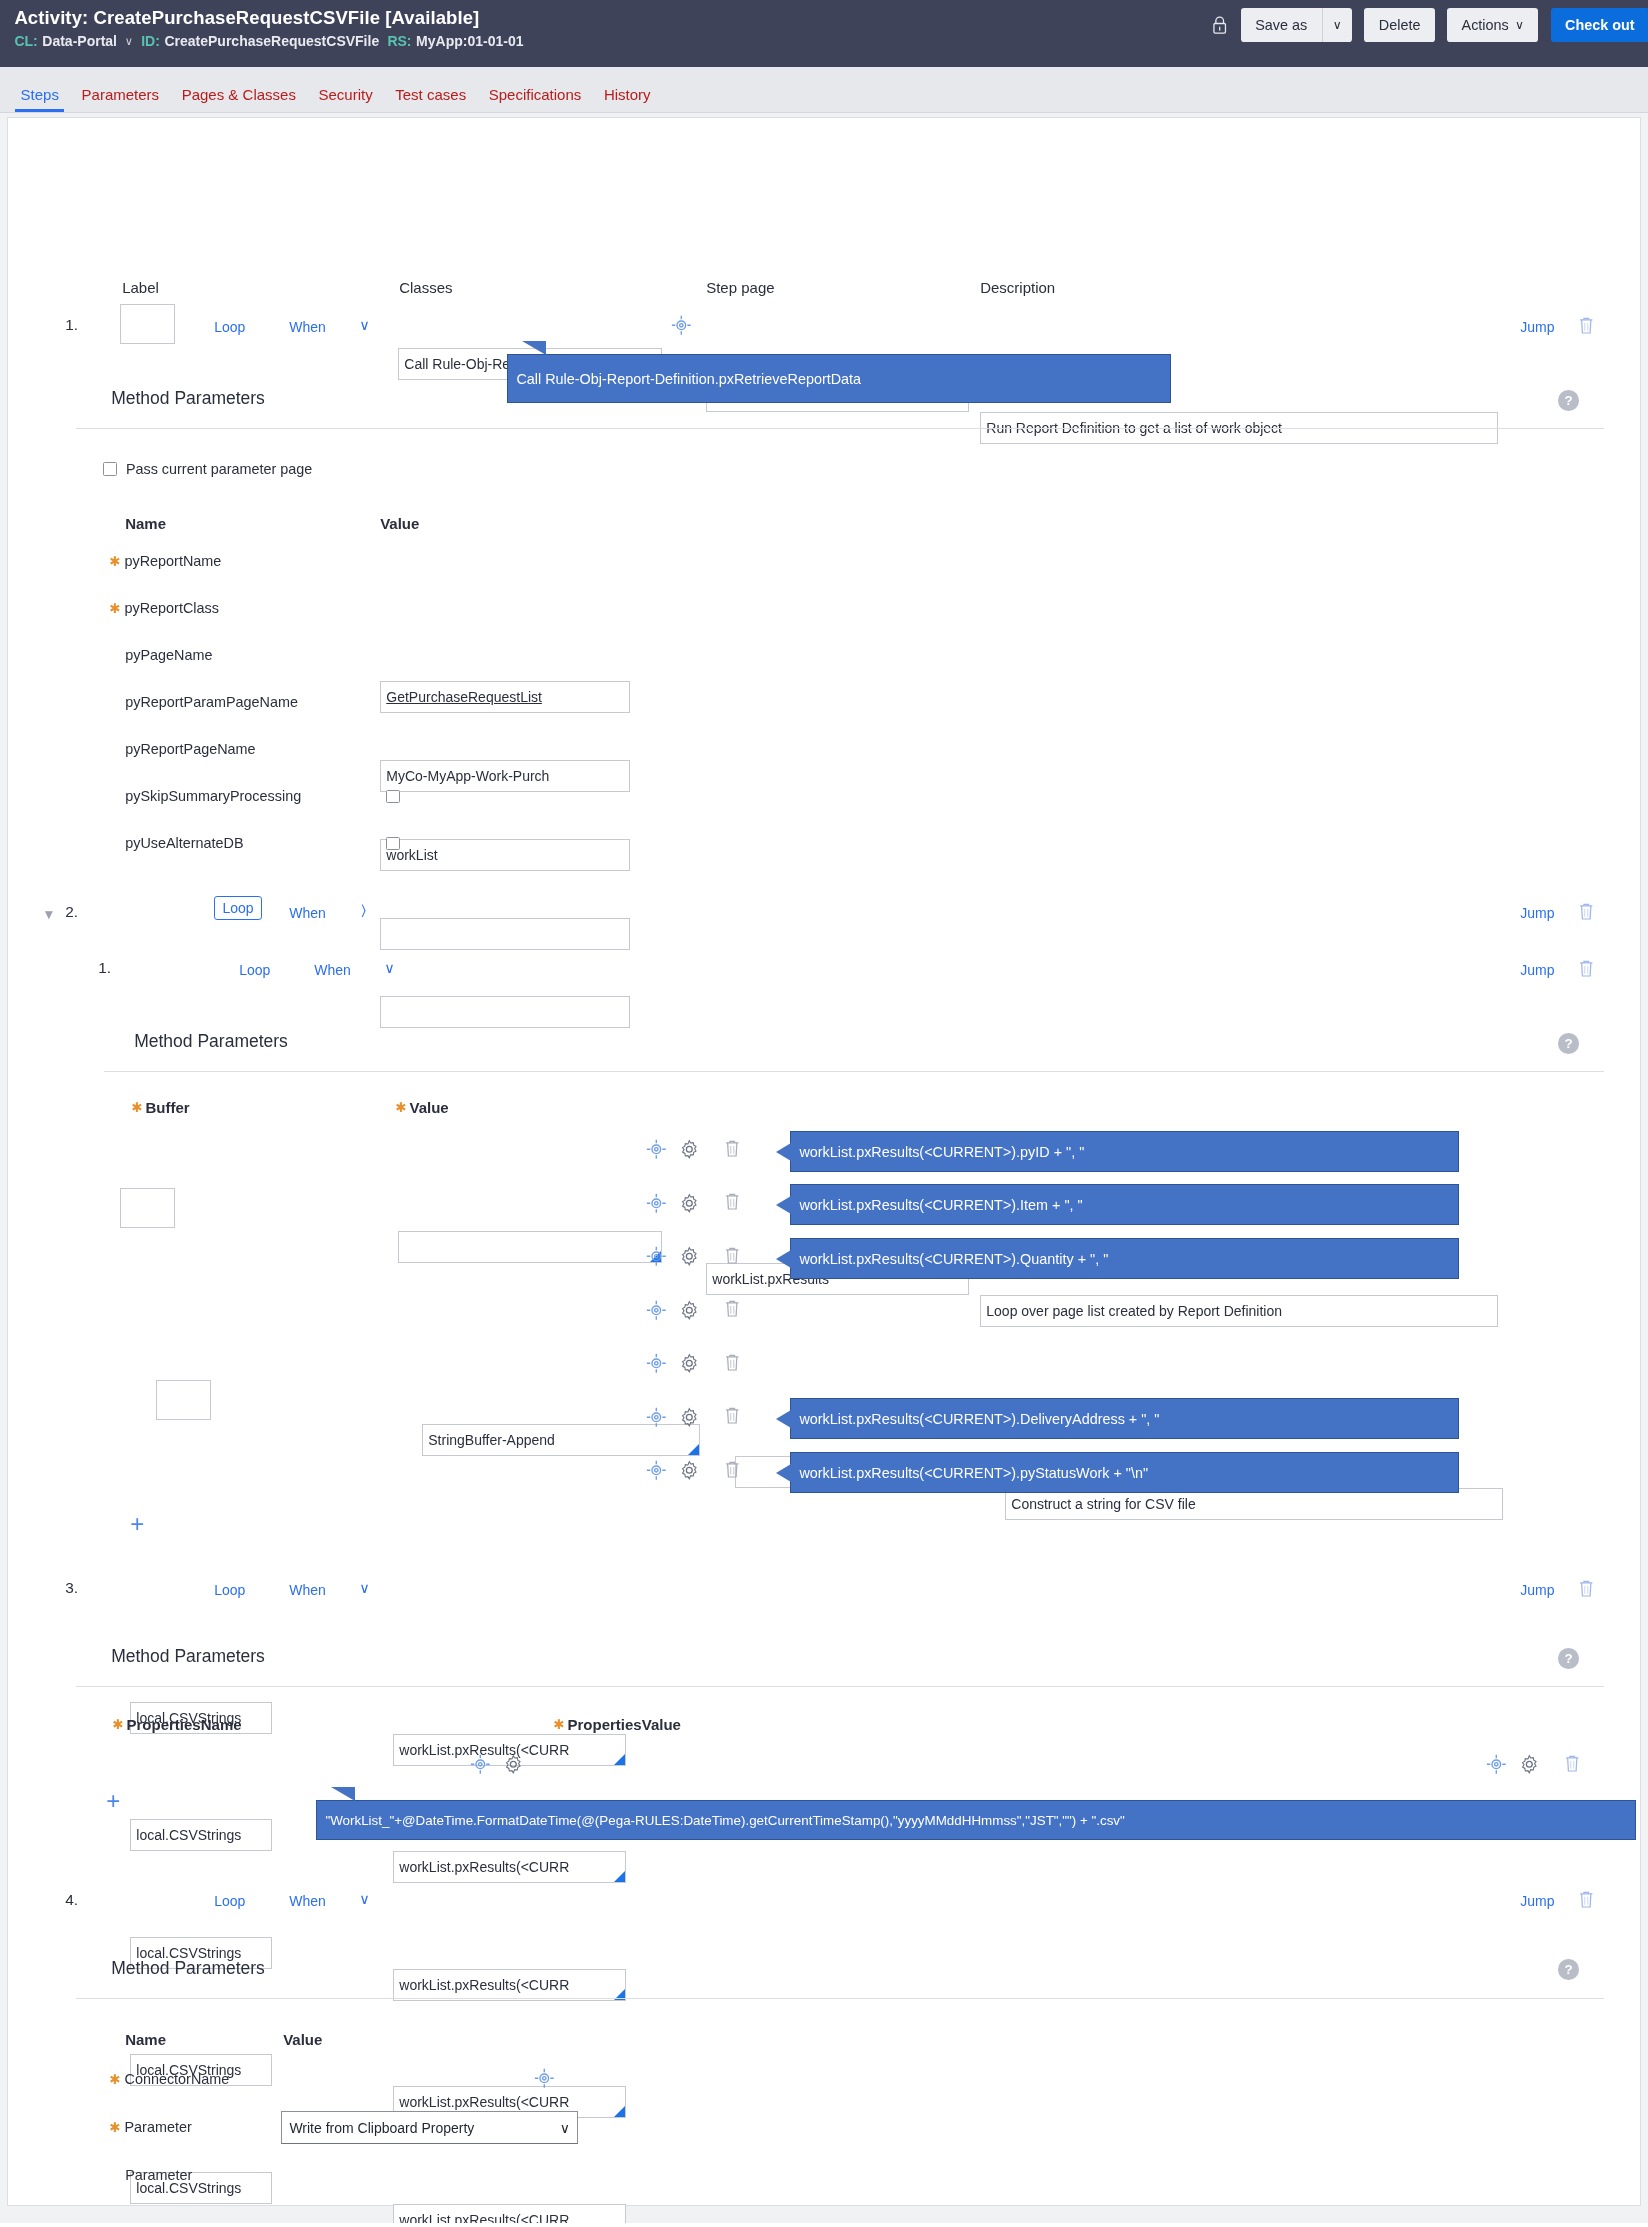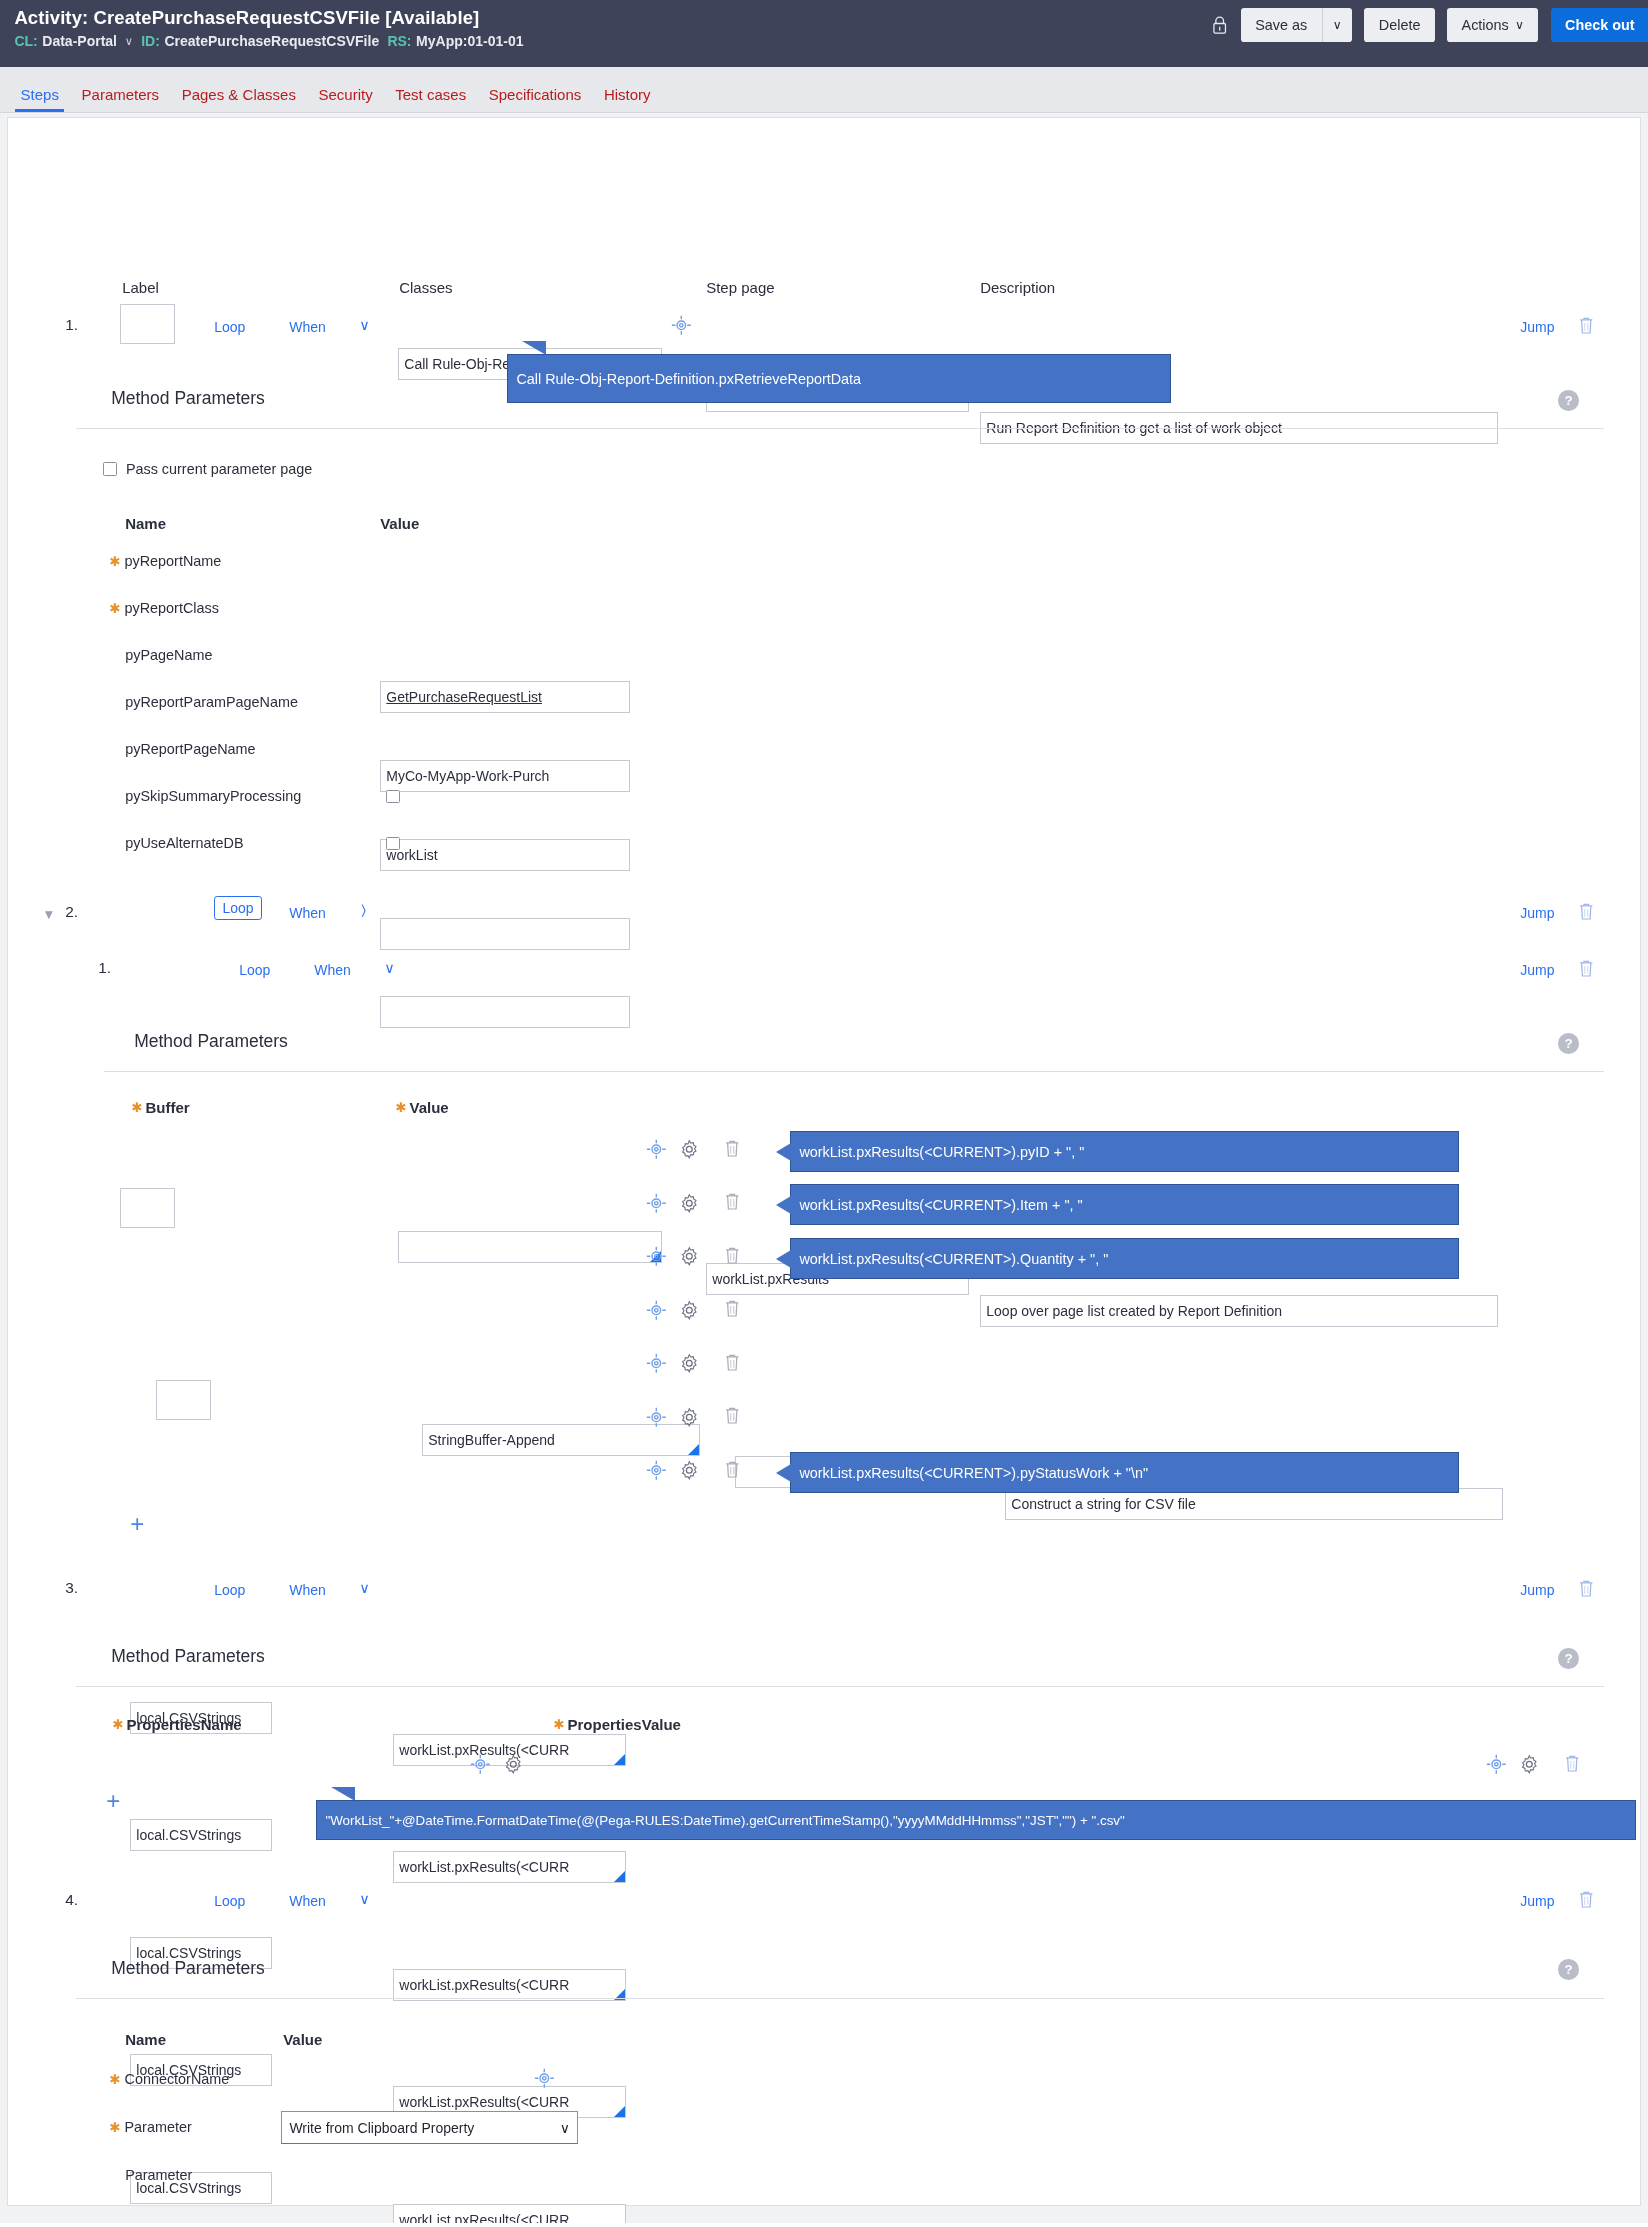--- a/index.html
+++ b/index.html
@@ -491,20 +491,21 @@
           <path d="M12 1v4M12 19v4M1 12h4M19 12h4" stroke="#6f9de8" stroke-width="1.6"></path>
         </svg></div>
   <div class="abs" style="left:671px; top:1289px;"><svg width="20.6" height="20.6" viewBox="0 0 24 24">
           <circle cx="12" cy="12" r="3.4" fill="none" stroke="#6b7080" stroke-width="1.5"></circle>
           <path d="M12 2l1.6 2.6 3-.4.6 3 2.6 1.6-1.6 2.6 1.6 2.6-2.6 1.6-.6 3-3-.4L12 22l-1.6-2.6-3 .4-.6-3L4.2 15.2 5.8 12.6 4.2 10l2.6-1.6.6-3 3 .4z" fill="none" stroke="#6b7080" stroke-width="1.3"></path>
         </svg></div>
   <div class="abs trash-ico" style="left:715px; top:1287px;"><svg width="18.5" height="20.6" viewBox="0 0 24 26">
           <path d="M4 6h16M9 6V4h6v2M6 6l1 17h10l1-17" fill="none" stroke="#a8acb8" stroke-width="1.6"></path>
           <path d="M10 10v10M14 10v10" stroke="#c9ccd5" stroke-width="1.4"></path>
         </svg></div>
+  <div class="callout tail-left" style="left:782px; top:1280px; width:669px; height:41px;">workList.pxResults(&lt;CURRENT&gt;).DeliveryAddress + ", "</div>
 
   <div class="abs" style="left:638px; top:1342px;"><svg width="20.6" height="20.6" viewBox="0 0 24 24">
           <circle cx="12" cy="12" r="5" fill="none" stroke="#6f9de8" stroke-width="1.6"></circle>
           <circle cx="12" cy="12" r="2" fill="none" stroke="#6f9de8" stroke-width="1.6"></circle>
           <path d="M12 1v4M12 19v4M1 12h4M19 12h4" stroke="#6f9de8" stroke-width="1.6"></path>
         </svg></div>
   <div class="abs" style="left:671px; top:1342px;"><svg width="20.6" height="20.6" viewBox="0 0 24 24">
           <circle cx="12" cy="12" r="3.4" fill="none" stroke="#6b7080" stroke-width="1.5"></circle>
           <path d="M12 2l1.6 2.6 3-.4.6 3 2.6 1.6-1.6 2.6 1.6 2.6-2.6 1.6-.6 3-3-.4L12 22l-1.6-2.6-3 .4-.6-3L4.2 15.2 5.8 12.6 4.2 10l2.6-1.6.6-3 3 .4z" fill="none" stroke="#6b7080" stroke-width="1.3"></path>
         </svg></div>

